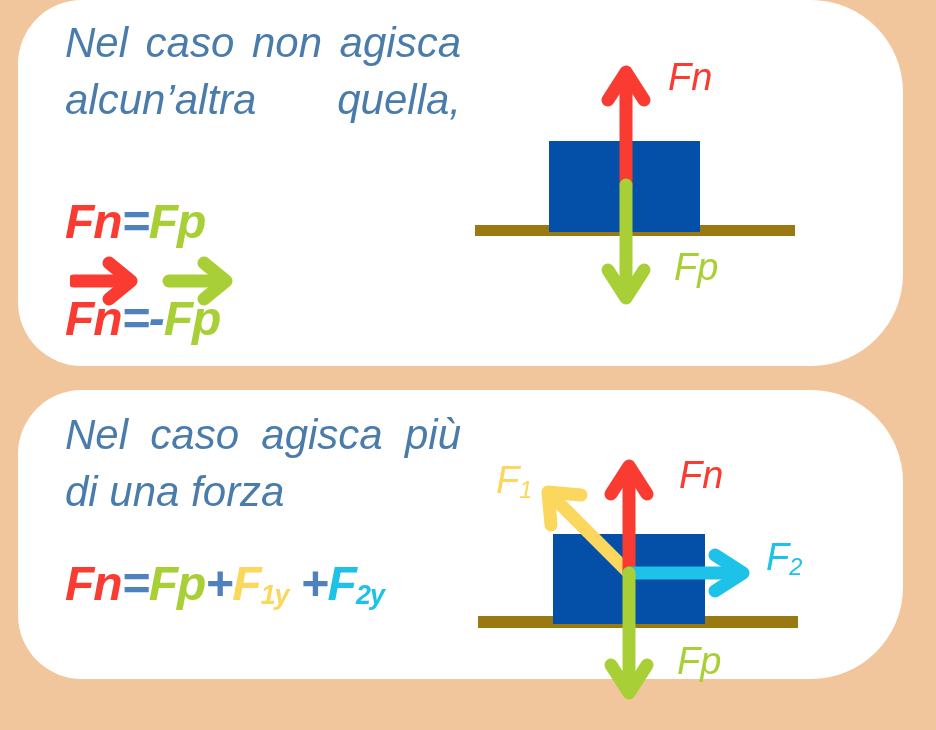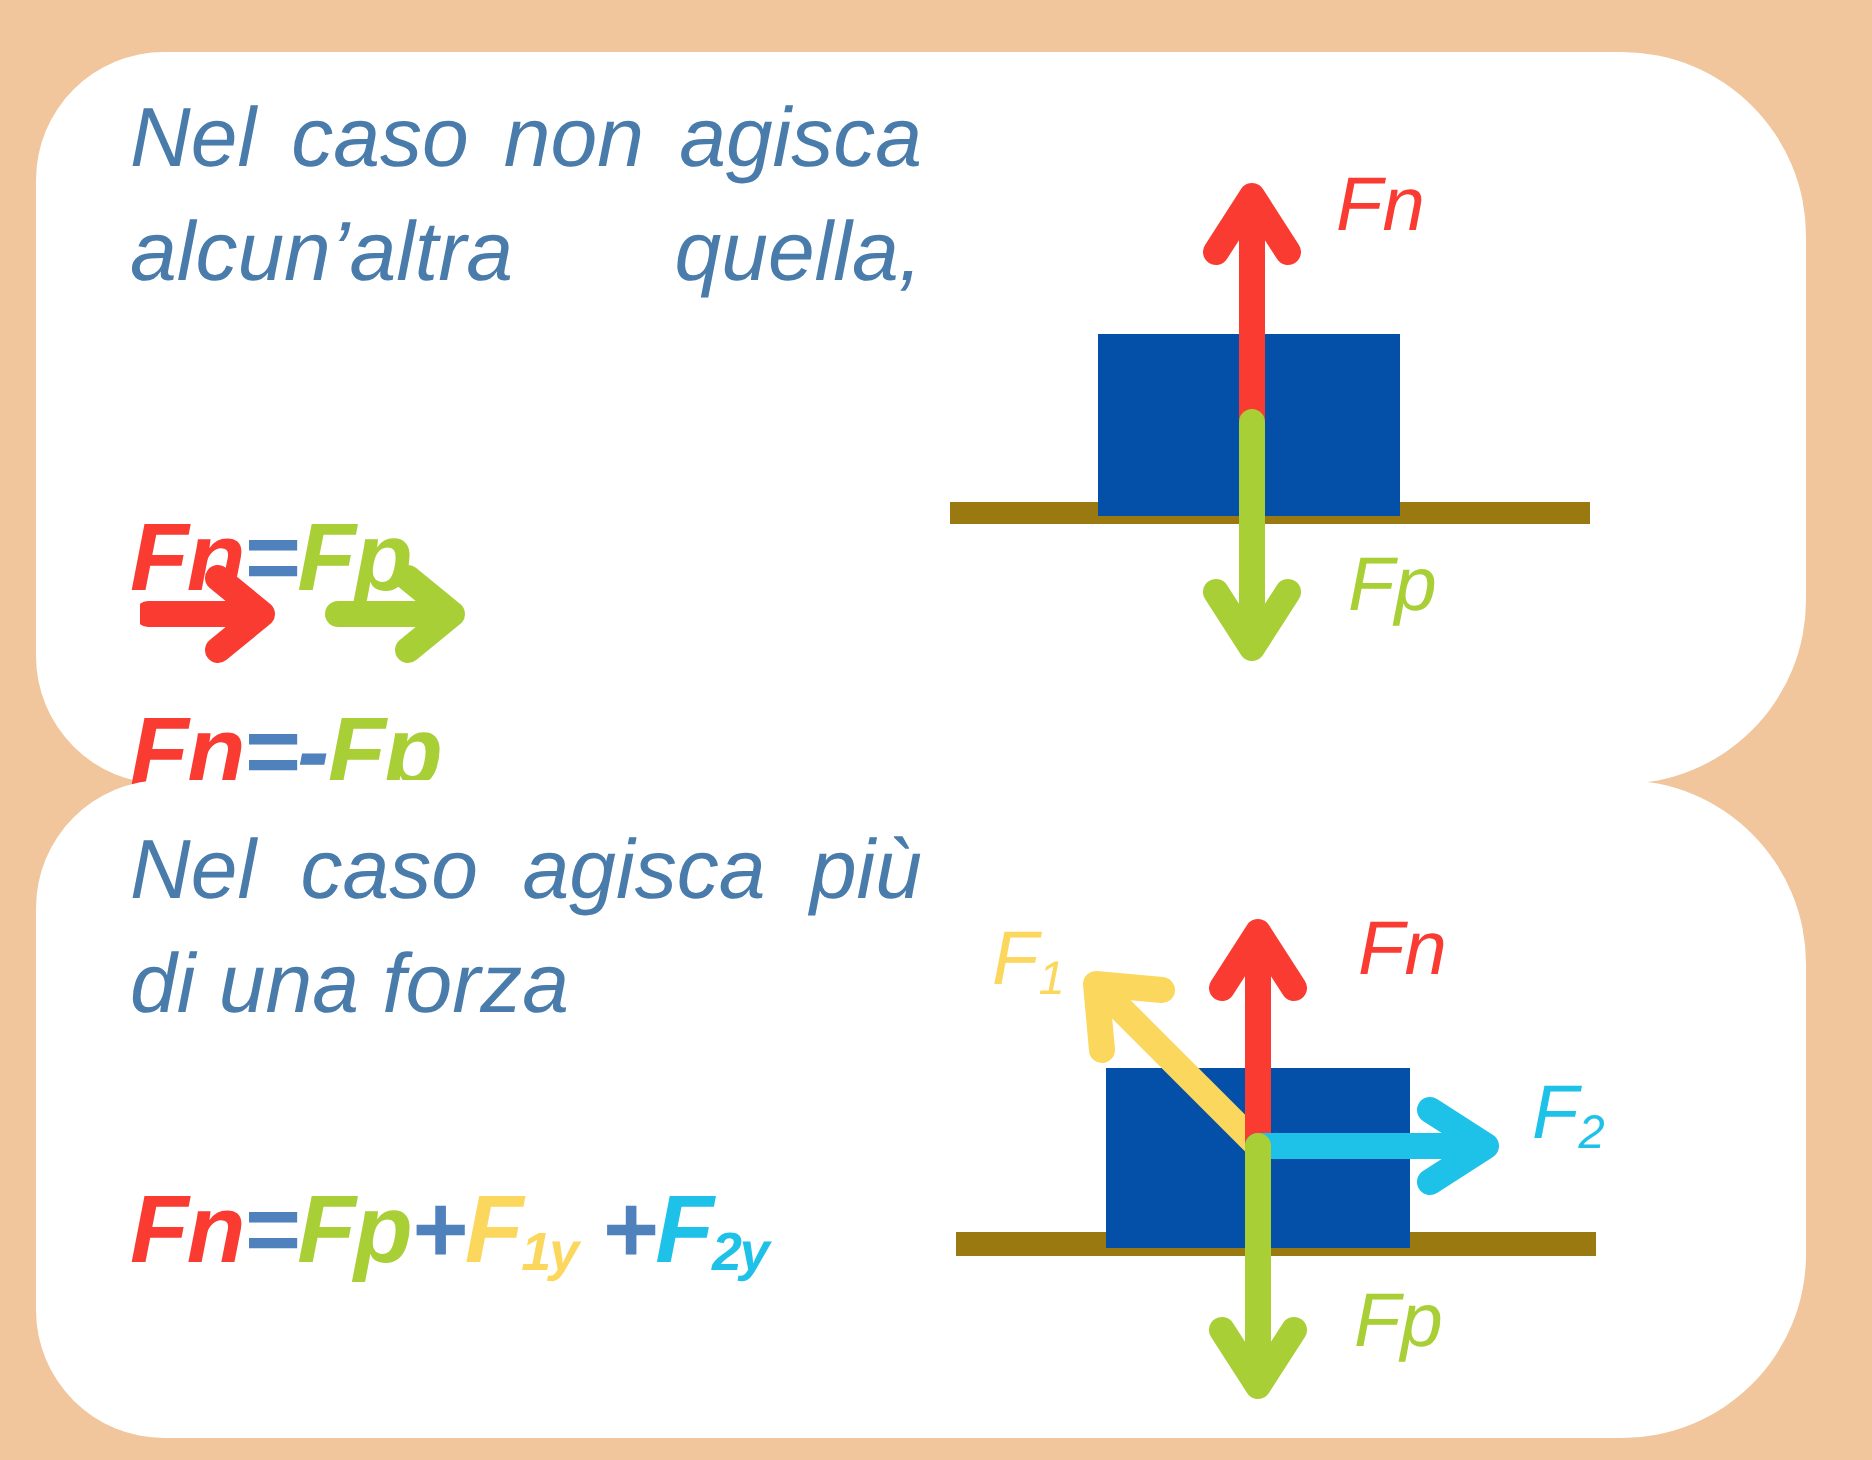--- a/index.html
+++ b/index.html
@@ -5,33 +5,32 @@
   html,body{margin:0;padding:0;}
   body{
     width:936px;height:730px;position:relative;overflow:hidden;
     background:var(--bg,#F1C69C);
     font-family:"Liberation Sans","DejaVu Sans",sans-serif;
   }
   .card{
     position:absolute;left:18px;width:885px;background:var(--card,#fff);
     border-radius:64px 92px 92px 64px;
   }
-  .card1{top:26px;height:366px;}
-  .card2{top:390px;height:329px;}
+  .card1{top:0;height:366px;}
+  .card2{top:390px;height:289px;}
   .para{
     position:absolute;left:47px;width:396px;
     font-style:italic;font-size:42px;line-height:57px;
     color:var(--text-blue,#4A7CAB);
   }
   .jline{text-align:justify;text-align-last:justify;}
   .eq{
     position:absolute;left:47px;white-space:nowrap;
     font-style:italic;font-weight:700;font-size:48px;line-height:1;
     letter-spacing:-1px;
-    margin-top:32px;
   }
   .eq .sub{font-size:0.56em;vertical-align:-0.14em;letter-spacing:-1px;text-align:right;}
   .gap{margin-left:12px;}
   .c-red{color:var(--red,#F93B32);}
   .c-green{color:var(--green,#A9CF37);}
   .c-steel{color:var(--steel-blue,#4F81BD);}
   .c-yellow{color:var(--yellow,#FCD75D);}
   .c-cyan{color:var(--cyan,#1EC2E9);}
   .lbl{
     position:absolute;font-style:italic;font-size:38px;line-height:1;

